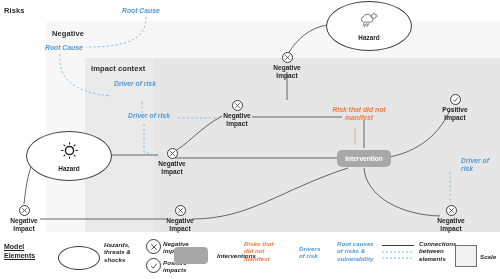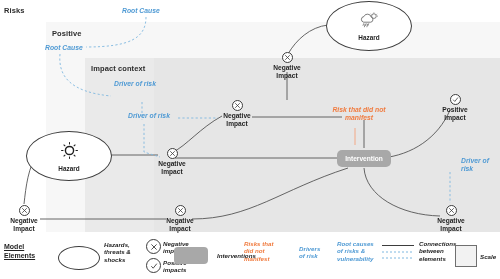--- a/index.html
+++ b/index.html
@@ -172,21 +172,21 @@
 <body>
 
 <div id="canvas">
 
   <div class="band band-global"></div>
   <div class="band band-regional"></div>
   <div class="band band-local"></div>
   <div class="band band-inner"></div>
 
   <div class="band-label lbl-global">Risks</div>
-  <div class="band-label lbl-regional">Positive</div>
+  <div class="band-label lbl-regional">Negative</div>
   <div class="band-label lbl-local">Impact context</div>
 
   <svg class="edges" viewBox="0 0 500 279">
     <g fill="none" stroke="#555555" stroke-width="0.9">
 
       <path d="M 328 25 C 310 27 296 40 288 54"></path>
 
       <path d="M 287 72 L 287 100"></path>
 
       <path d="M 173 152 C 186 146 200 128 222 116"></path>

